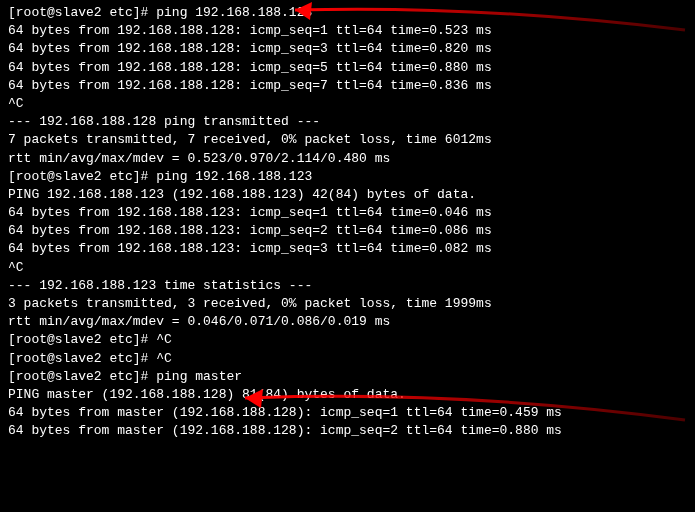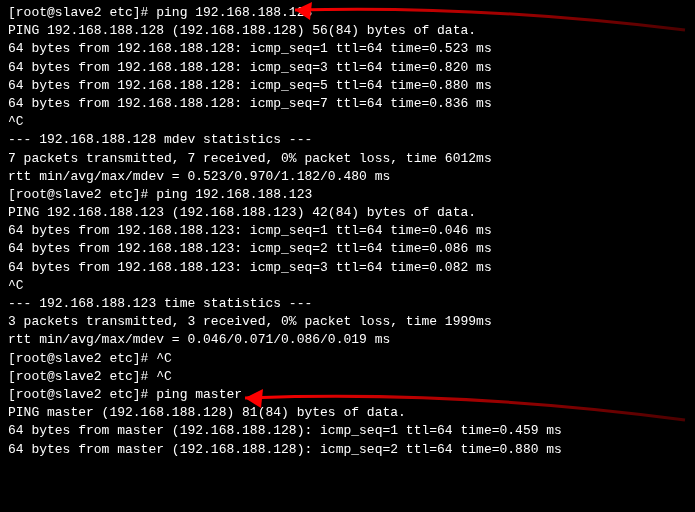--- a/index.html
+++ b/index.html
@@ -21,29 +21,28 @@
   .arrow {
     position: absolute;
     pointer-events: none;
   }
 </style>
 </head>
 <body>
 
 <div id="terminal">
     <div class="line">[root@slave2 etc]# ping 192.168.188.128</div>
-    <div class="line">PING 192.168.188.128 (192.168.188.128) 56(84) bytes of data.</div>
     <div class="line">64 bytes from 192.168.188.128: icmp_seq=1 ttl=64 time=0.523 ms</div>
     <div class="line">64 bytes from 192.168.188.128: icmp_seq=3 ttl=64 time=0.820 ms</div>
     <div class="line">64 bytes from 192.168.188.128: icmp_seq=5 ttl=64 time=0.880 ms</div>
     <div class="line">64 bytes from 192.168.188.128: icmp_seq=7 ttl=64 time=0.836 ms</div>
     <div class="line">^C</div>
-    <div class="line">--- 192.168.188.128 mdev statistics ---</div>
+    <div class="line">--- 192.168.188.128 ping transmitted ---</div>
     <div class="line">7 packets transmitted, 7 received, 0% packet loss, time 6012ms</div>
-    <div class="line">rtt min/avg/max/mdev = 0.523/0.970/1.182/0.480 ms</div>
+    <div class="line">rtt min/avg/max/mdev = 0.523/0.970/2.114/0.480 ms</div>
     <div class="line">[root@slave2 etc]# ping 192.168.188.123</div>
     <div class="line">PING 192.168.188.123 (192.168.188.123) 42(84) bytes of data.</div>
     <div class="line">64 bytes from 192.168.188.123: icmp_seq=1 ttl=64 time=0.046 ms</div>
     <div class="line">64 bytes from 192.168.188.123: icmp_seq=2 ttl=64 time=0.086 ms</div>
     <div class="line">64 bytes from 192.168.188.123: icmp_seq=3 ttl=64 time=0.082 ms</div>
     <div class="line">^C</div>
     <div class="line">--- 192.168.188.123 time statistics ---</div>
     <div class="line">3 packets transmitted, 3 received, 0% packet loss, time 1999ms</div>
     <div class="line">rtt min/avg/max/mdev = 0.046/0.071/0.086/0.019 ms</div>
     <div class="line">[root@slave2 etc]# ^C</div>

